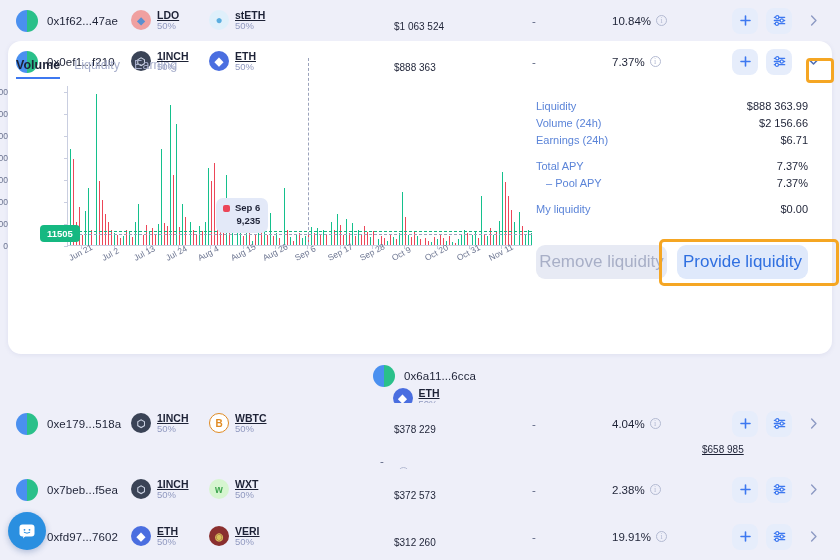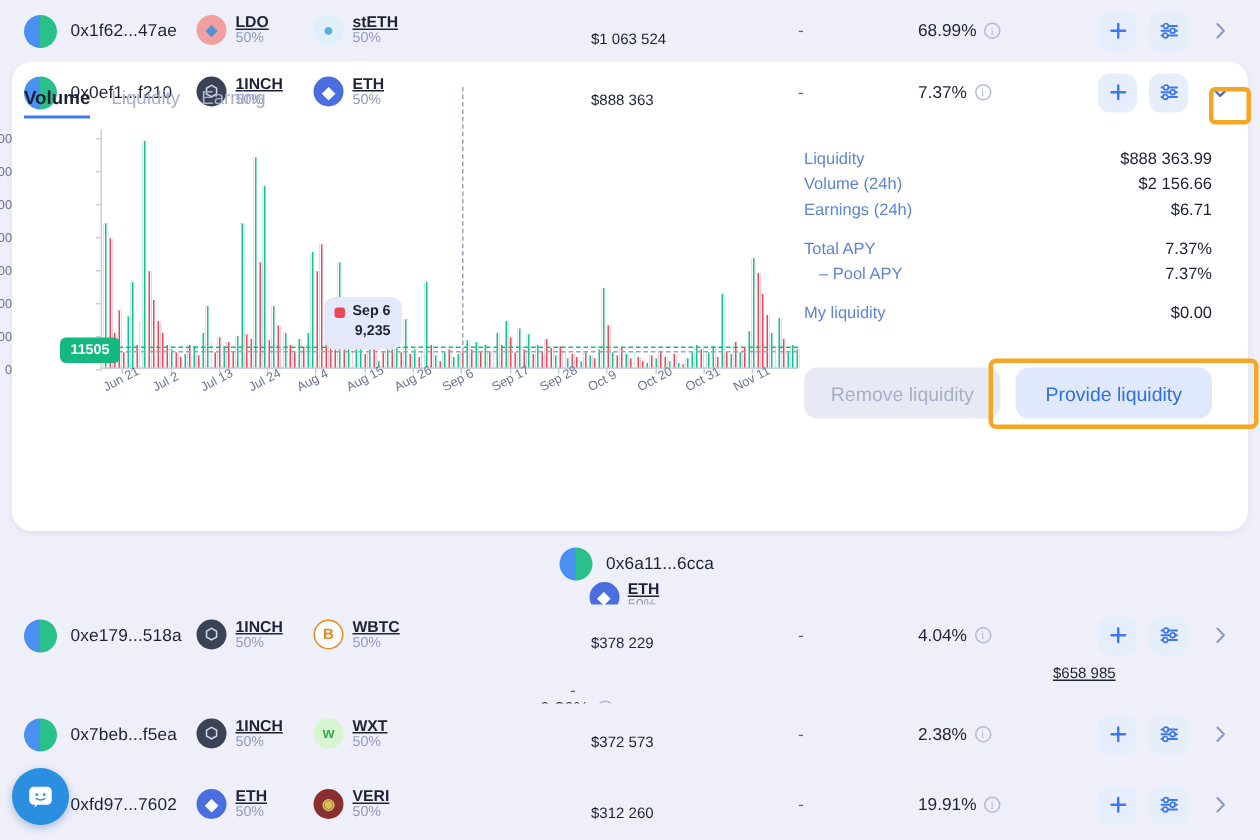--- a/index.html
+++ b/index.html
@@ -110,21 +110,21 @@
   
   #stats { position: absolute; left: 536px; top: 100px; width: 272px; }
   .stat-line { display: flex; justify-content: space-between; align-items: baseline; margin-bottom: 5px; }
   .stat-k { font-size: 11px; color: #5b84d8; }
   .stat-k.sub { padding-left: 10px; }
   .stat-v { font-size: 11px; color: #1d2236; }
   .stat-gap { height: 9px; }
   #btn-row { position: absolute; left: 536px; top: 245px; width: 272px; display: flex; gap: 10px; }
   .lq-btn {
     height: 34px; border-radius: 9px; display: flex; align-items: center;
-    justify-content: center; font-size: 13px; cursor: pointer; flex: 1;
+    justify-content: center; font-size: 17px; cursor: pointer; flex: 1;
   }
   #remove-liquidity-button { background: #e7eaf4; color: #a8afc7; }
   #provide-liquidity-button { background: #dfe9fb; color: #2f6fe0; }
   #highlight-provide {
     position: absolute; left: 659px; top: 239px; width: 180px; height: 47px;
     border: 3px solid #f5a623; border-radius: 5px; pointer-events: none;
   }
   #highlight-chevron {
     position: absolute; left: 806px; top: 58px; width: 28px; height: 25px;
     border: 3px solid #f5a623; border-radius: 4px; pointer-events: none;
@@ -161,21 +161,21 @@
         <div class="token" style="margin-left: 18px; width: 60px;">
           <div class="tok-icon" style="background: rgb(223, 240, 251); color: rgb(90, 174, 224); font-size: 12px;">●</div>
           <div class="tok-text">
             <div class="tok-sym">stETH</div>
             <div class="tok-pct">50%</div>
           </div>
         </div>
         <div class="col-liq" style="margin-left: auto; width: 150px; padding-left: 12px;">$1 063 524</div>
         <div class="col-dash" style="width: 80px;">-</div>
         <div class="col-apy" style="width: 120px;">
-          <span>68.99%</span>
+          <span>10.84%</span>
           <span class="info-ic">i</span>
         </div>
         <div class="row-actions" style="margin-right: 14px;">
           <div class="act-btn">
             <svg width="15" height="15" viewBox="0 0 16 16">
               <path d="M8 3.2V12.8M3.2 8H12.8" stroke="#3d78f0" stroke-width="1.7" stroke-linecap="round"></path>
             </svg>
           </div>
           <div class="act-btn">
             <svg width="15" height="15" viewBox="0 0 16 16">

